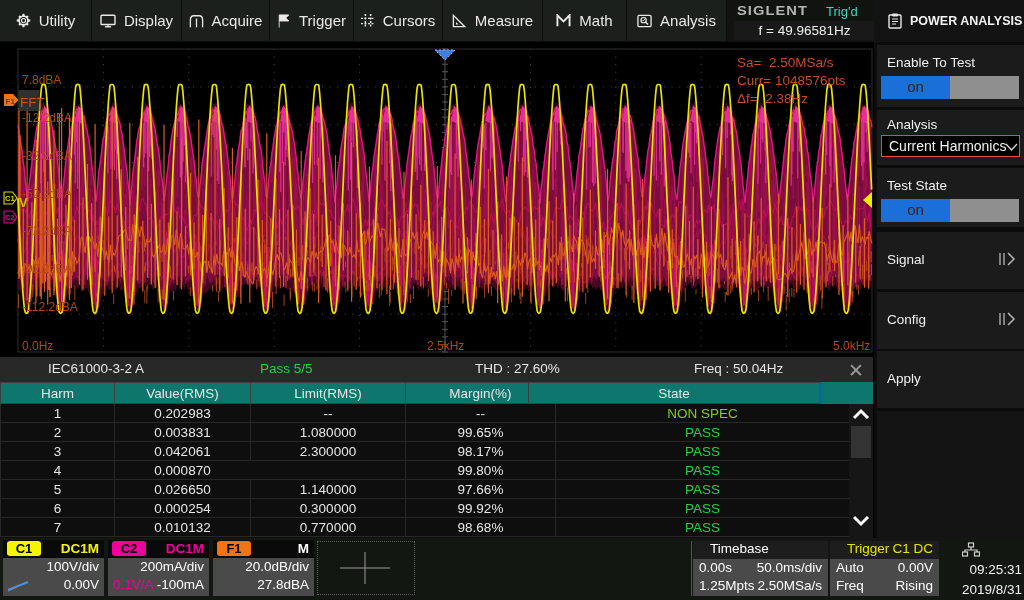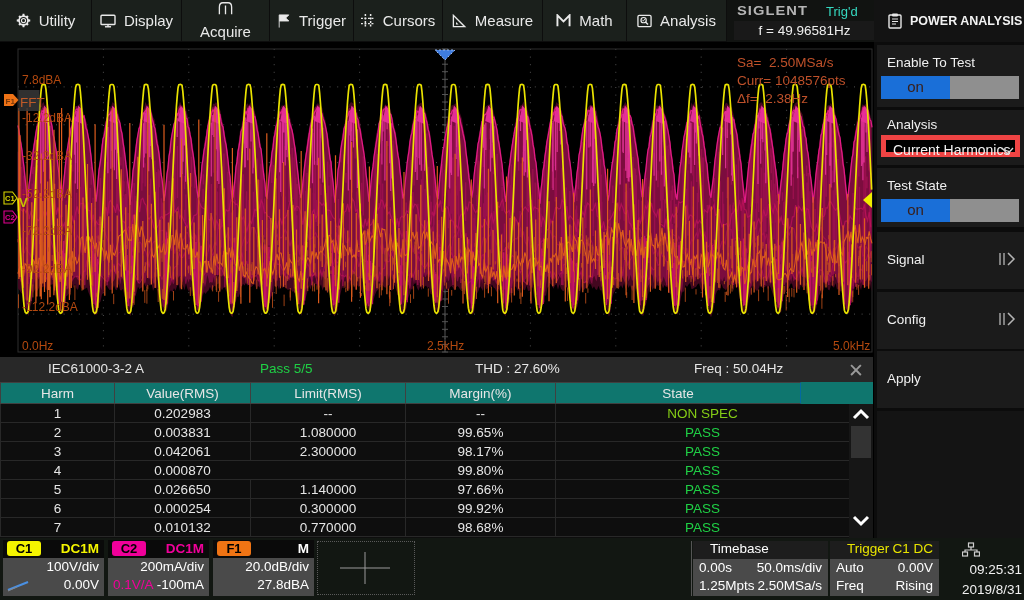--- a/index.html
+++ b/index.html
@@ -22,21 +22,21 @@
 
 
 #panel { position:absolute; left:874px; top:42px; width:150px; height:496px; background:#0c0c0c; }
 .psec { position:absolute; left:3px; width:147px; background:#1b1b1b; }
 .plab { position:absolute; left:10px; color:#f0f0f0; font-size:13.5px; }
 .toggle { position:absolute; left:4px; width:138px; height:23px; }
 .ton { position:absolute; left:0; top:0; width:69px; height:23px; background:#1a6fd8; color:#38201c;
   font-size:15px; text-align:center; line-height:22px; }
 .toff { position:absolute; left:69px; top:0; width:69px; height:23px; background:#8f8f8f; }
 .dropd { position:absolute; left:4px; top:25px; width:139px; height:22px; background:#000;
-  border:5px solid #ef4444; color:#f2f2f2; font-size:14px; line-height:20px; padding-left:7px; }
+  border:1px solid #ef4444; color:#f2f2f2; font-size:14px; line-height:20px; padding-left:7px; }
 .arr { position:absolute; right:0; width:30px; height:14px; }
 
 
 #tbl { position:absolute; left:0; top:357px; width:873px; height:181px; background:#0e0e0e;
   color:#e6e6e6; font-size:13.5px; }
 #ttitle { position:absolute; left:0; top:0; width:873px; height:25px; background:#282828; }
 #thead { position:absolute; left:0; top:25px; width:873px; height:22px; background:#0f766e; }
 .hcell { position:absolute; top:0; height:22px; line-height:22px; text-align:center;
   border-left:1px solid #404040; border-top:1px solid #404040; border-bottom:1px solid #404040; }
 #trows { position:absolute; left:0; top:47px; width:873px; }
@@ -153,21 +153,21 @@
         <span>Utility</span>
       </div>
     <div class="mitem" style="left:92px;width:89px;">
         <svg width="16" height="14" viewBox="0 0 18 16">
           <rect x="1" y="1.5" width="16" height="10.5" rx="1" fill="none" stroke="#e9e9e9" stroke-width="1.6"></rect>
           <line x1="9" y1="12" x2="9" y2="14.6" stroke="#e9e9e9" stroke-width="1.6"></line>
           <line x1="5.5" y1="14.6" x2="12.5" y2="14.6" stroke="#e9e9e9" stroke-width="1.6"></line>
         </svg>
         <span>Display</span>
       </div>
-    <div class="mitem" style="left:182px;width:87px;flex-direction:column;">
+    <div class="mitem" style="left:182px;width:87px;">
         <svg width="15" height="14" viewBox="0 0 17 16">
           <path d="M1.5,15 V7 M1.5,7 Q1.5,2 5.5,2 L11.5,2 Q15.5,2 15.5,7 M15.5,7 V15 M8.5,5 V15" fill="none" stroke="#e9e9e9" stroke-width="1.5"></path>
         </svg>
         <span>Acquire</span>
       </div>
     <div class="mitem" style="left:270px;width:83px;">
         <svg width="14" height="14" viewBox="0 0 16 16">
           <path d="M2.5,15.5 V1 L13.5,1 L10,4.5 L13.5,8 L2.5,8" fill="#e9e9e9" stroke="#e9e9e9" stroke-width="1"></path>
         </svg>
         <span>Trigger</span>
@@ -271,21 +271,21 @@
       <span style="position:absolute;left:260px;top:4px;color:#1fd045;">Pass 5/5</span>
       <span style="position:absolute;left:475px;top:4px;">THD : 27.60%</span>
       <span style="position:absolute;left:694px;top:4px;">Freq : 50.04Hz</span>
       <span style="position:absolute;left:848px;top:2px;color:#9a9a9a;font-size:19px;">✕</span>
     </div>
     <div id="thead">
       <div class="hcell" style="left:0;width:114px;">Harm</div>
       <div class="hcell" style="left:114px;width:136px;">Value(RMS)</div>
       <div class="hcell" style="left:250px;width:155px;">Limit(RMS)</div>
       <div class="hcell" style="left:405px;width:150px;">Margin(%)</div>
-      <div class="hcell" style="left:555px;width:246px;border-right:1px solid #0369a1;">State</div>
+      <div class="hcell" style="left:528px;width:294px;border-right:3px solid #0369a1;">State</div>
     </div>
     <div id="trows">
 <div class="trow">
           <div class="c0">1</div>
           <div class="c1">0.202983</div>
           <div class="c2">--</div>
           <div class="c3">--</div>
           <div class="c4"><span class="stw">NON SPEC</span></div>
         </div>
 <div class="trow">

